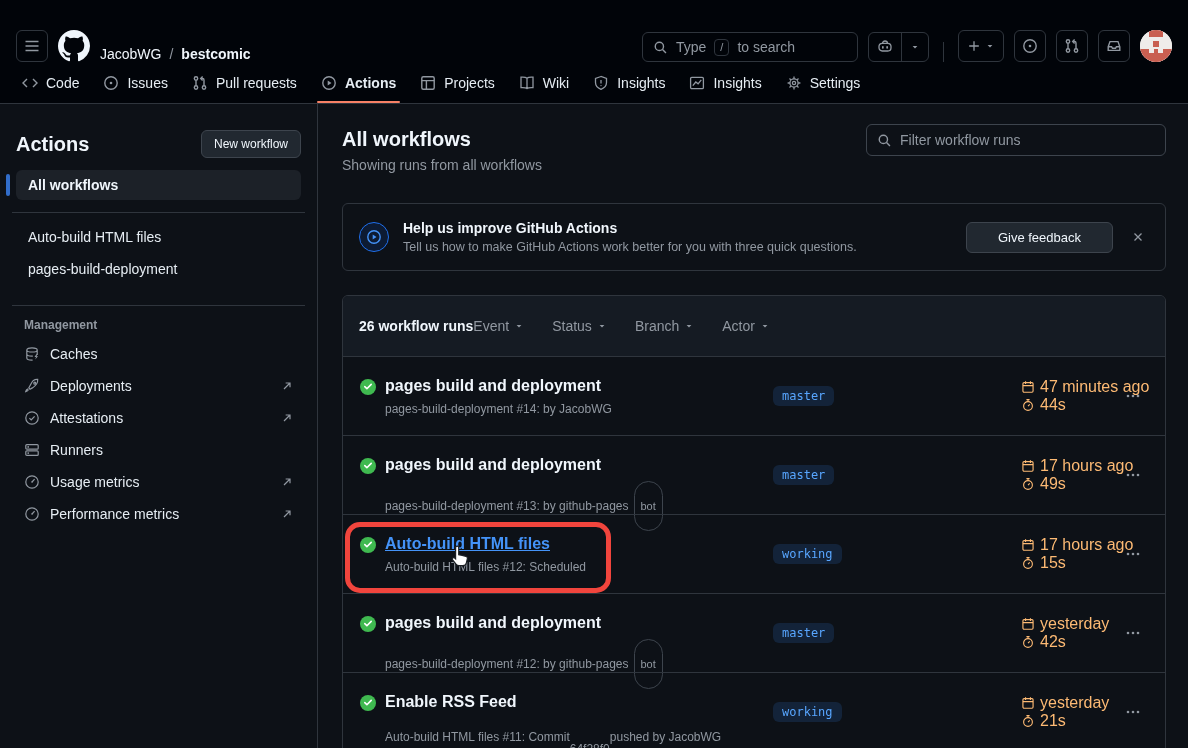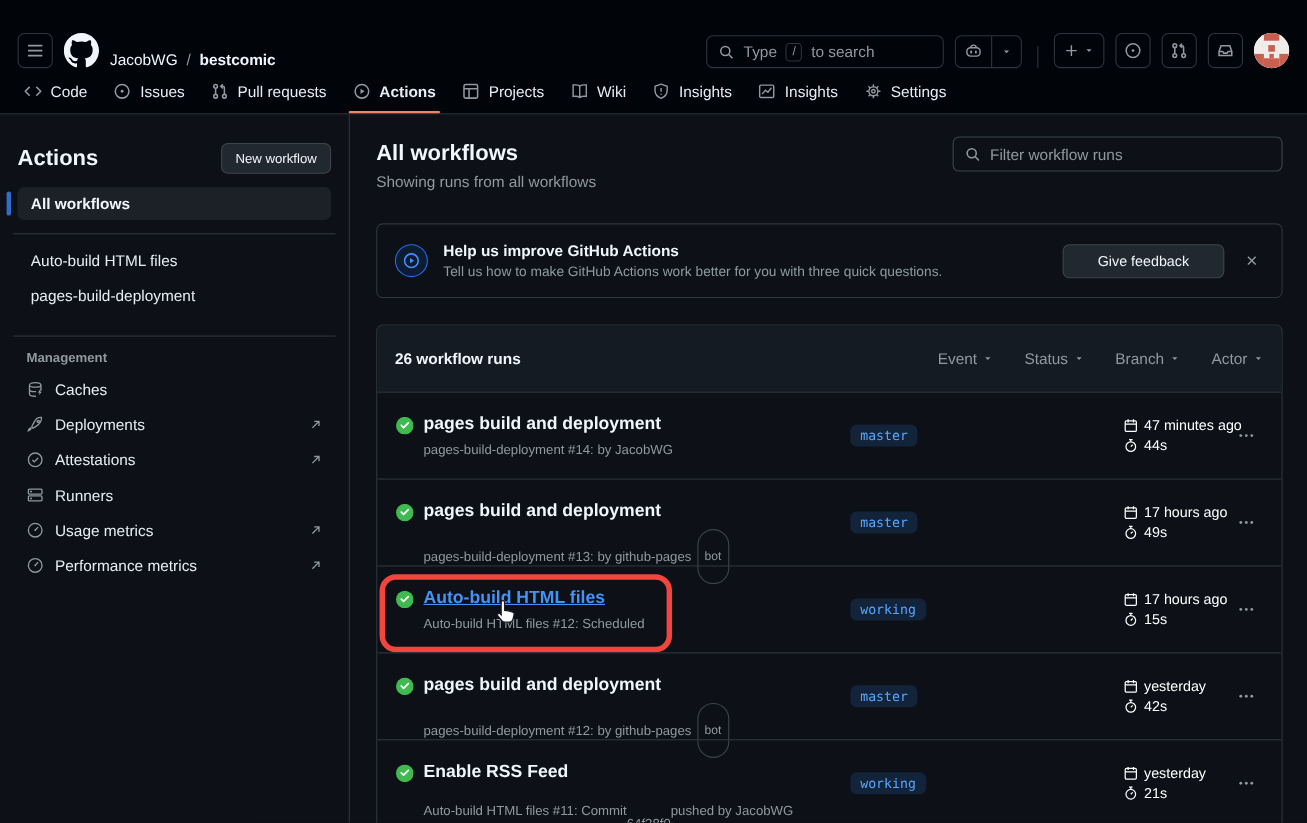--- a/index.html
+++ b/index.html
@@ -120,21 +120,21 @@
   .banner-text { flex:1; }
   .banner-title { font-weight:700; font-size:14px; color:#f0f6fc; }
   .banner-desc { margin-top:4px; font-size:12.5px; color:#9198a1; }
   .banner-close { background:none; border:none; color:#9198a1; cursor:pointer; padding:4px; }
   .feedback-btn { padding:7px 31px; font-size:13px; }
 
   
   .runs-table { margin-top:24px; border:1px solid #2f353d; border-radius:6px 6px 0 0; overflow:hidden; }
   .runs-head {
     height:60px; background:#151b23; display:flex; align-items:center;
-    justify-content:space-between; padding:0 16px;
+    justify-content:flex-start; padding:0 16px;
   }
   .runs-count { font-weight:700; font-size:14px; color:#f0f6fc; }
   .runs-filters { display:flex; gap:28px; }
   .runs-filter { display:flex; align-items:center; gap:5px; color:#9198a1; cursor:pointer; }
 
   .run-row { position:relative; height:79px; border-top:1px solid #2f353d; }
   .run-left { position:absolute; left:17px; top:19px; display:flex; gap:9px; }
   .run-check { margin-top:3px; flex:0 0 auto; }
   .run-title { font-size:16px; font-weight:600; color:#f0f6fc; line-height:20px; cursor:pointer; }
   .run-title.linked { color:#4493f8; text-decoration:underline; }
@@ -143,21 +143,21 @@
     margin-left:5px; border:1px solid #3d444d; border-radius:999px;
     padding:16px 6px; font-size:11px; line-height:16px; color:#9198a1;
   }
   .commit-link { text-decoration:underline; cursor:pointer;margin-top:24px; }
   .run-badge {
     position:absolute; left:430px; top:50%; transform:translateY(-50%);
     background:rgba(56,139,253,0.15); color:#58a6ff; border-radius:6px;
     font-family:"DejaVu Sans Mono", monospace; font-size:12px; padding:3px 9px;
     cursor:pointer;
   }
-  .run-meta { position:absolute; left:678px; top:50%; transform:translateY(-50%); font-size:13px; color:#ffffff; }
+  .run-meta { position:absolute; left:678px; top:50%; transform:translateY(-50%); font-size:16px; color:#fdba74; }
   .meta-line { display:flex; align-items:center; gap:5px; line-height:18px; }
   .run-kebab { position:absolute; right:20px; top:50%; transform:translateY(-50%); color:#9198a1; cursor:pointer; padding:4px; background:none; border:none; }
 
   .highlight-box {
     position:absolute; left:2px; top:7px; width:266px; height:71px;
     border:5px solid #f1453d; border-radius:15px; pointer-events:none;
   }
   .cursor-glyph { position:absolute; left:104px; top:30px; pointer-events:none; }
 </style>
 </head>

